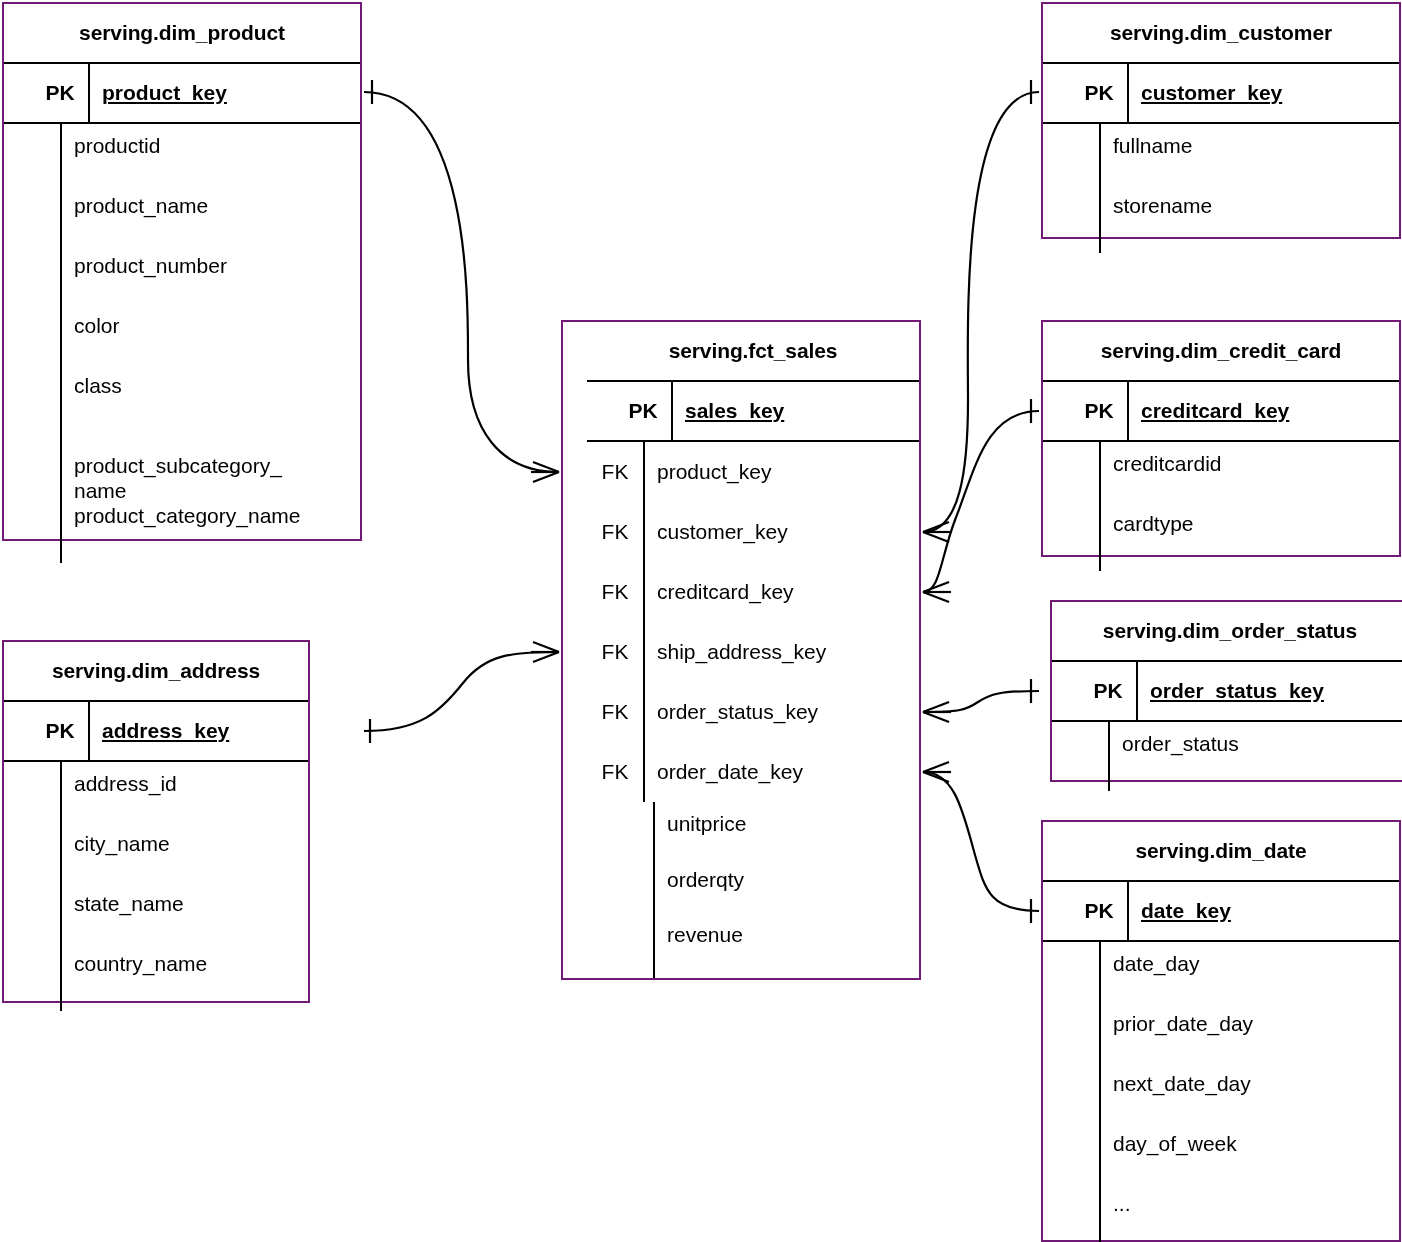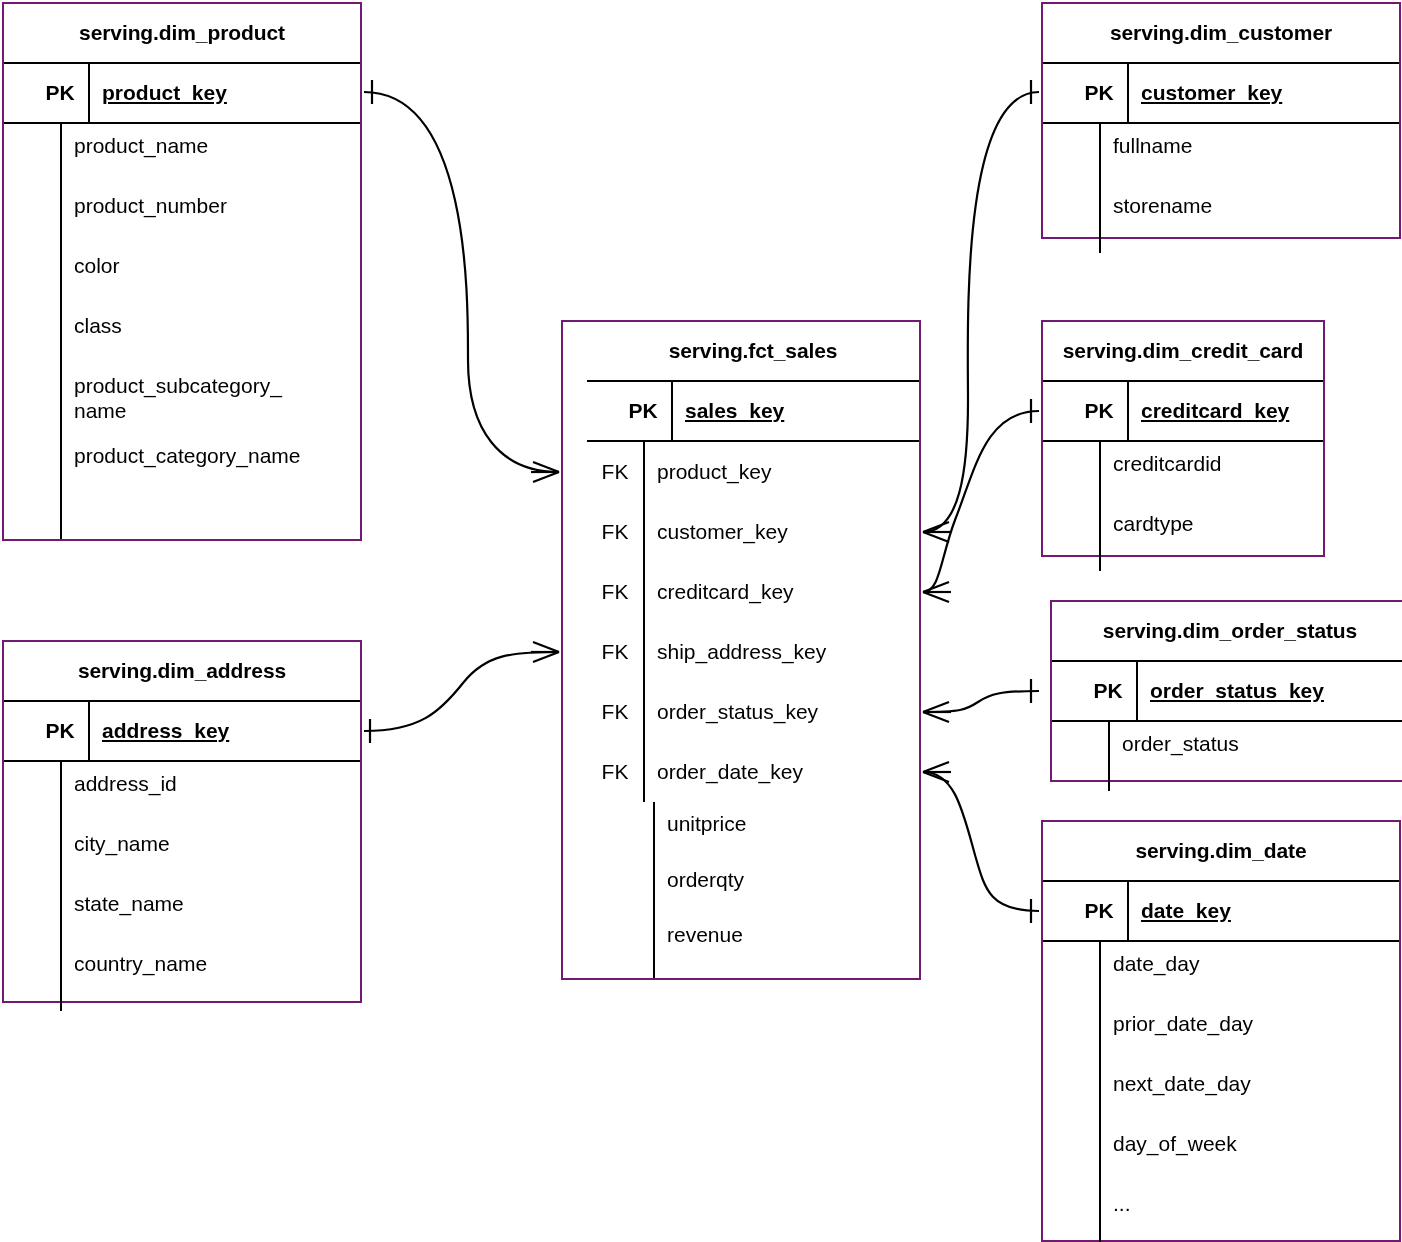--- a/index.html
+++ b/index.html
@@ -101,20 +101,21 @@
     color: #000000;
     line-height: 25px;
     height: 60px;
     display: flex;
     align-items: flex-start;
     flex-direction: column;
     justify-content: flex-start;
   }
   .attr-item.tall {
     height: 70px;
+    justify-content: flex-end;
   }
   .attr-item .ln { display: block; }
   #links {
     position: absolute;
     left: 0;
     top: 0;
     width: 1402px;
     height: 1242px;
     z-index: 1;
     pointer-events: none;
@@ -183,34 +184,35 @@
 
   <div class="entity" style="left:2px; top:2px; width:360px; height:539px;">
     <div class="ent-title">serving.dim_product</div>
     <div class="ent-row pkrow">
       <div class="key-cell bold">PK</div>
       <div class="attr-cell pk">product_key</div>
     </div>
     <div class="attrs-col">
       <div class="attrs-keyspacer"></div>
       <div class="attrs-list">
+        <div class="attr-item">productid</div>
         <div class="attr-item">product_name</div>
         <div class="attr-item">product_number</div>
         <div class="attr-item">color</div>
         <div class="attr-item">class</div>
         <div class="attr-item tall">
           <span class="ln">product_subcategory_</span>
           <span class="ln">name</span>
         </div>
         <div class="attr-item">product_category_name</div>
       </div>
     </div>
   </div>
 
-  <div class="entity" style="left:2px; top:640px; width:360px; height:363px;">
+  <div class="entity" style="left:2px; top:640px; width:308px; height:363px;">
     <div class="ent-title">serving.dim_address</div>
     <div class="ent-row pkrow">
       <div class="key-cell bold">PK</div>
       <div class="attr-cell pk">address_key</div>
     </div>
     <div class="attrs-col">
       <div class="attrs-keyspacer"></div>
       <div class="attrs-list">
         <div class="attr-item">address_id</div>
         <div class="attr-item">city_name</div>
@@ -268,21 +270,21 @@
     </div>
     <div class="attrs-col">
       <div class="attrs-keyspacer"></div>
       <div class="attrs-list">
         <div class="attr-item">fullname</div>
         <div class="attr-item">storename</div>
       </div>
     </div>
   </div>
 
-  <div class="entity" style="left:1041px; top:320px; width:284px; height:237px;">
+  <div class="entity" style="left:1041px; top:320px; width:360px; height:237px;">
     <div class="ent-title">serving.dim_credit_card</div>
     <div class="ent-row pkrow">
       <div class="key-cell bold">PK</div>
       <div class="attr-cell pk">creditcard_key</div>
     </div>
     <div class="attrs-col">
       <div class="attrs-keyspacer"></div>
       <div class="attrs-list">
         <div class="attr-item">creditcardid</div>
         <div class="attr-item">cardtype</div>

